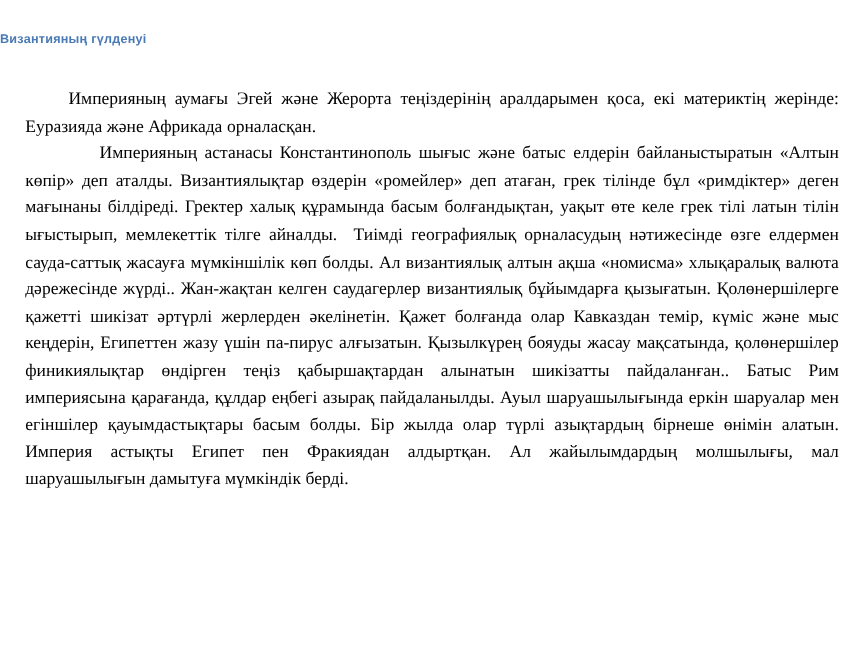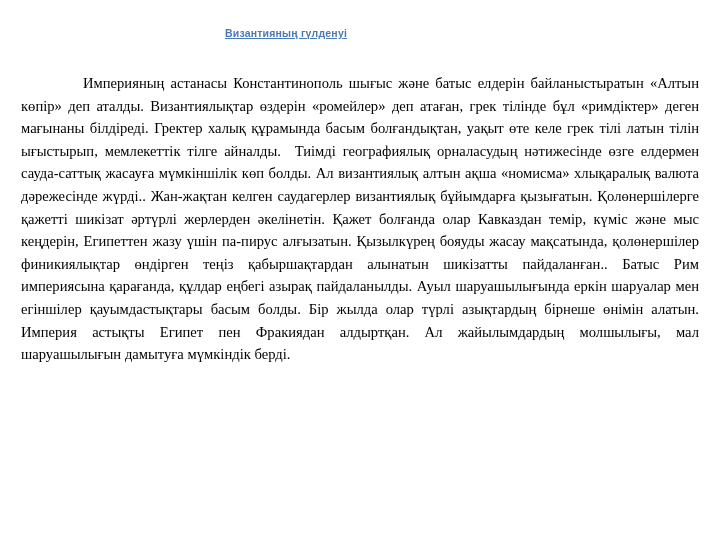--- a/index.html
+++ b/index.html
@@ -19,27 +19,25 @@
     height: 540px;
     box-sizing: border-box;
     padding: 0;
     background: #ffffff;
   }
   .doc-title {
     position: absolute;
     top: 27px;
     left: 0;
     width: 572px;
-    text-align: center;
     font-size: 10.5px;
     font-weight: bold;
     color: #4a7ab5;
     letter-spacing: 0.2px;
     font-family: "Liberation Sans", "DejaVu Sans", sans-serif;
-    text-decoration: underline;
   }
   .body-block {
     position: absolute;
     top: 72px;
     left: 21px;
     width: 678px;
   }
   p.para {
     margin: 0;
     font-size: 14.6px;
@@ -58,16 +56,17 @@
   }
 </style>
 </head>
 <body>
 
 <div class="page">
 
   <div class="doc-title">Византияның гүлденуі</div>
 
   <div class="body-block">
+    <p class="para indent-small">Империяның аумағы Эгей және Жерорта теңіздерінің аралдарымен қоса, екі материктің жерінде: Еуразияда және Африкада орналасқан.</p>
     <p class="para indent-large">Империяның астанасы Константинополь шығыс және батыс елдерін байланыстыратын «Алтын көпір» деп аталды. Византиялықтар өздерін «ромейлер» деп атаған, грек тілінде бұл «римдіктер» деген мағынаны білдіреді. Гректер халық құрамында басым болғандықтан, уақыт өте келе грек тілі латын тілін ығыстырып, мемлекеттік тілге айналды.  Тиімді географиялық орналасудың нәтижесінде өзге елдермен сауда-саттық жасауға мүмкіншілік көп болды. Ал византиялық алтын ақша «номисма» хлықаралық валюта дәрежесінде жүрді.. Жан-жақтан келген саудагерлер византиялық бұйымдарға қызығатын. Қолөнершілерге қажетті шикізат әртүрлі жерлерден әкелінетін. Қажет болғанда олар Кавказдан темір, күміс және мыс кеңдерін, Египеттен жазу үшін па-пирус алғызатын. Қызылкүрең бояуды жасау мақсатында, қолөнершілер финикиялықтар өндірген теңіз қабыршақтардан алынатын шикізатты пайдаланған.. Батыс Рим империясына қарағанда, құлдар еңбегі азырақ пайдаланылды. Ауыл шаруашылығында еркін шаруалар мен егіншілер қауымдастықтары басым болды. Бір жылда олар түрлі азықтардың бірнеше өнімін алатын. Империя астықты Египет пен Фракиядан алдыртқан. Ал жайылымдардың молшылығы, мал шаруашылығын дамытуға мүмкіндік берді.</p>
   </div>
 
 </div>
 
 </body></html>

